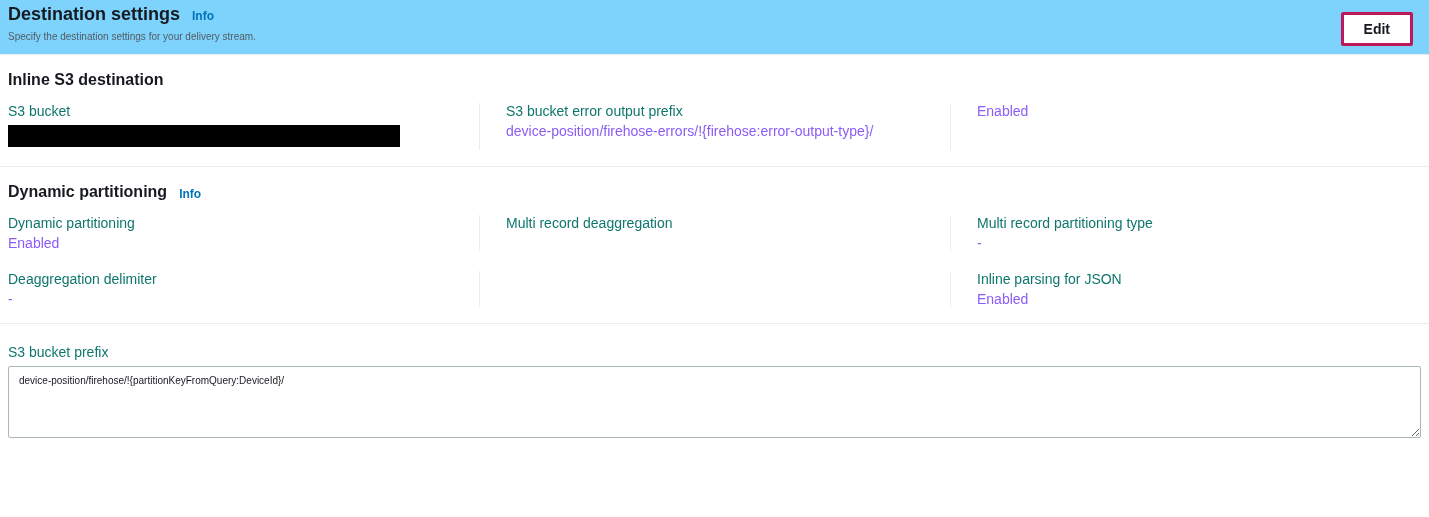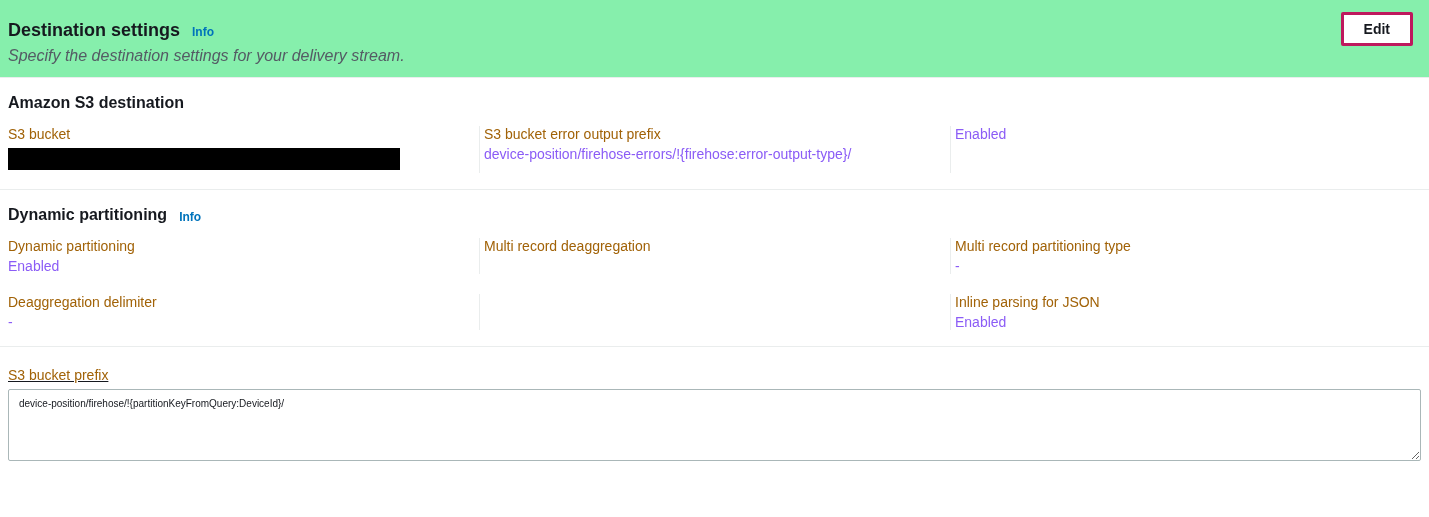--- a/index.html
+++ b/index.html
@@ -8,22 +8,22 @@
     padding: 0;
   }
   body {
     font-family: "Amazon Ember", "Helvetica Neue", Arial, sans-serif;
     font-size: 14px;
     color: #16191f;
     background: #ffffff;
     width: 1429px;
   }
   .panel {
-    background: #86efac;
-    padding: 20px 8px 12px 8px;
+    background: #7dd3fc;
+    padding: 4px 8px 12px 8px;
     position: relative;
     border-bottom: 1px solid #eaeded;
   }
   .panel-title-row {
     display: flex;
     align-items: center;
     gap: 8px;
   }
   .panel-title {
     font-size: 18px;
@@ -32,24 +32,23 @@
   }
   .info-link {
     font-size: 12px;
     font-weight: 700;
     color: #0073bb;
     cursor: pointer;
     margin-top: 3px;
     margin-left: 4px;
   }
   .panel-subtitle {
-    font-size: 16px;
+    font-size: 10px;
     color: #545b64;
     margin-top: 6px;
-    font-style: italic;
   }
   .edit-button {
     position: absolute;
     right: 16px;
     top: 12px;
     background: #ffffff;
     border: 3px solid #be185d;
     border-radius: 2px;
     padding: 6px 20px;
     font-size: 14px;
@@ -76,41 +75,40 @@
     display: grid;
     grid-template-columns: 1fr 1fr 1fr;
     column-gap: 0;
     row-gap: 20px;
   }
   .field {
     padding-right: 20px;
   }
   .field.bordered {
     border-left: 1px solid #eaeded;
-    padding-left: 4px;
+    padding-left: 26px;
   }
   .field-label {
     font-size: 14px;
-    color: #a16207;
+    color: #0f766e;
     margin-bottom: 4px;
   }
   .field-value {
     font-size: 14px;
     color: #8b5cf6;
   }
   .redacted {
     background: #000000;
     width: 392px;
     height: 22px;
     display: inline-block;
     margin-top: 2px;
   }
   .prefix-section {
     padding: 20px 8px 16px 8px;
-    text-decoration: underline;
   }
   .textarea-wrap {
     margin-top: 6px;
   }
   .prefix-textarea {
     width: 100%;
     min-height: 72px;
     padding: 8px 10px;
     font-size: 10px;
     font-family: inherit;
@@ -128,21 +126,21 @@
   <div class="panel-title-row">
     <span class="panel-title">Destination settings</span>
     <span class="info-link">Info</span>
   </div>
   <div class="panel-subtitle">Specify the destination settings for your delivery stream.</div>
   <button class="edit-button">Edit</button>
 </div>
 
 <div class="section">
   <div class="section-title-row">
-    <span class="section-title">Amazon S3 destination</span>
+    <span class="section-title">Inline S3 destination</span>
   </div>
   <div class="grid-3">
     <div class="field">
       <div class="field-label">S3 bucket</div>
       <div class="redacted"></div>
     </div>
     <div class="field bordered">
       <div class="field-label">S3 bucket error output prefix</div>
       <div class="field-value">device-position/firehose-errors/!{firehose:error-output-type}/</div>
     </div>

